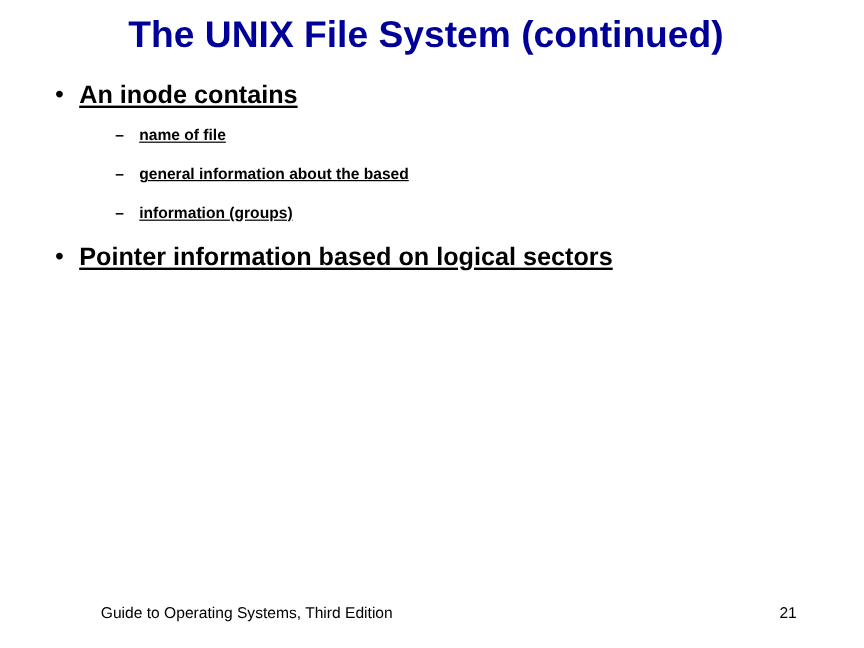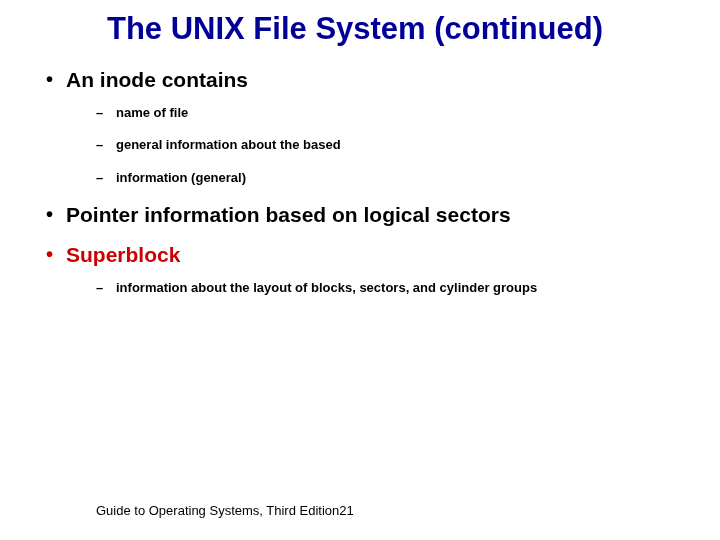--- a/index.html
+++ b/index.html
@@ -30,20 +30,21 @@
     padding-left: 2px;
   }
   .bullets > li {
     position: relative;
     padding-left: 24px;
     font-size: 21px;
     font-weight: bold;
     color: #000000;
     margin-bottom: 14px;
     line-height: 1.25;
+    text-decoration: underline;
   }
   .bullets > li::before {
     content: "•";
     position: absolute;
     left: 4px;
     top: 0;
     font-size: 20px;
   }
   .bullets > li.highlight {
     color: #cc0000;
@@ -64,56 +65,50 @@
   }
   .subbullets > li::before {
     content: "–";
     position: absolute;
     left: 2px;
     top: 0;
   }
   .footer {
     position: absolute;
     bottom: 22px;
-    left: 96px;
+    left: 84px;
     right: 56px;
     display: flex;
-    justify-content: flex-start;
+    justify-content: space-between;
     font-size: 13px;
     color: #000000;
   }
 </style>
 </head>
 <body>
 
 <div class="slide">
 
   <h1 class="title">The UNIX File System (continued)</h1>
 
   <ul class="bullets">
 
     <li>
       <span>An inode contains</span>
       <ul class="subbullets">
         <li>name of file</li>
         <li>general information about the based</li>
-        <li>information (general)</li>
+        <li>information (groups)</li>
       </ul>
     </li>
 
     <li>
       <span>Pointer information based on logical sectors</span>
     </li>
 
-    <li class="highlight">
-      <span>Superblock</span>
-      <ul class="subbullets">
-        <li>information about the layout of blocks, sectors, and cylinder groups</li>
-      </ul>
-    </li>
 
   </ul>
 
   <div class="footer">
     <span>Guide to Operating Systems, Third Edition</span>
     <span>21</span>
   </div>
 
 </div>
 

